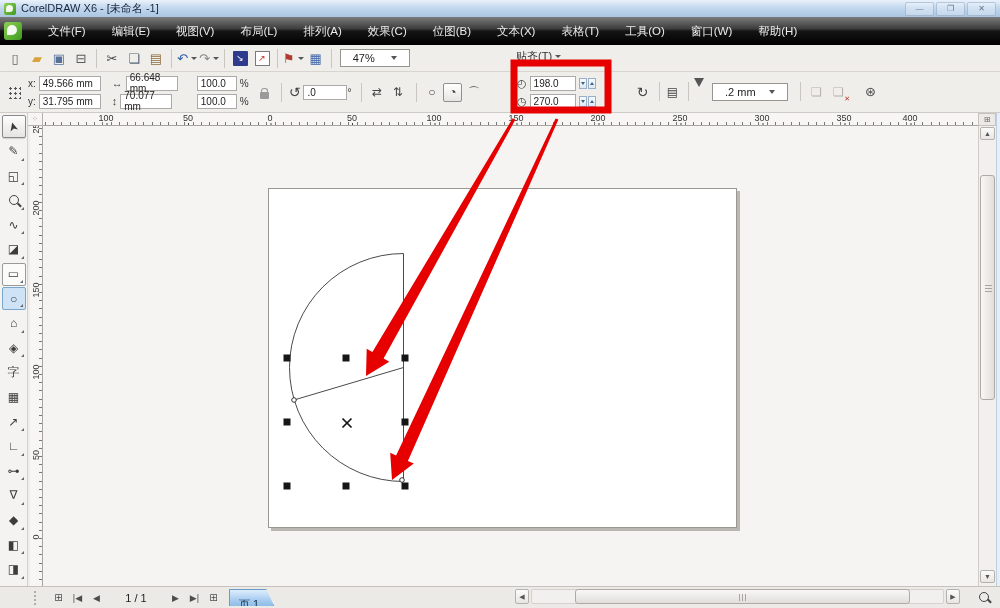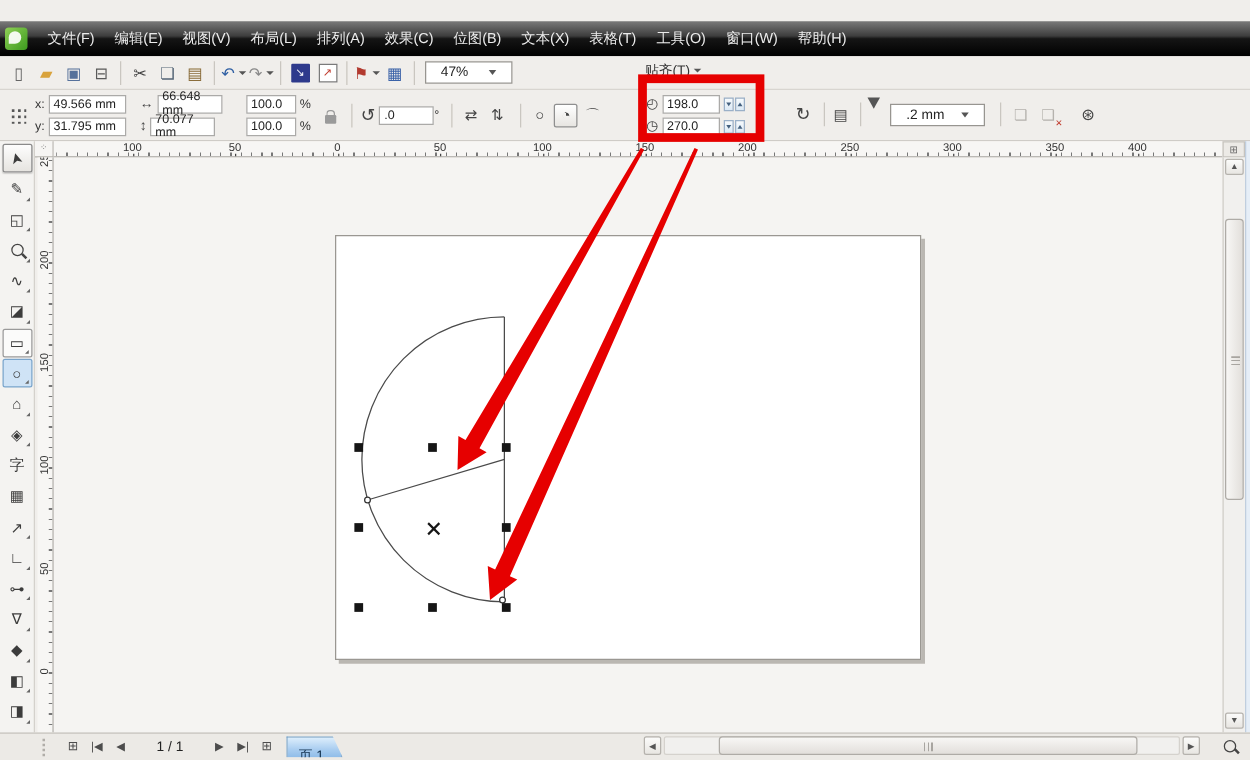--- a/index.html
+++ b/index.html
@@ -15,21 +15,21 @@
   .appicon::after{content:'';position:absolute;left:2px;top:2px;width:7px;height:7px;border-radius:50% 50% 50% 0;background:rgba(255,255,255,.92);}
   .winbtns{position:absolute;right:4px;top:2px;display:flex;gap:2px;}
   .winbtn{width:27px;height:12px;background:rgba(255,255,255,.28);border:1px solid rgba(96,126,160,.35);border-radius:2px;
     font-size:8px;line-height:11px;text-align:center;color:#5d7purple792;color:#5d7792;}
   
   .menubar{position:absolute;left:0;top:17px;width:1000px;height:28px;
     background:linear-gradient(#7a7a7a,#3d3d3d 42%,#151515 50%,#000);
     display:flex;align-items:center;}
   .logo{width:18px;height:18px;margin:0 8px 0 4px;border-radius:3px;background:linear-gradient(135deg,#8fd056,#3c9a1e);position:relative;flex:0 0 auto;}
   .logo::after{content:'';position:absolute;left:3px;top:3px;width:10px;height:10px;border-radius:50% 50% 50% 0;background:rgba(255,255,255,.92);}
-  .menu-item{padding:12px 8px;line-height:28px;color:#ececec;font-size:11.5px;white-space:nowrap;}
+  .menu-item{padding:12px 8px;line-height:28px;color:#ececec;font-size:11.5px;white-space:nowrap;margin-left:10px;}
   
   .toolbar{position:absolute;left:0;top:45px;width:1000px;height:27px;background:#f0eeeb;
     border-bottom:1px solid #d8d5d0;display:flex;align-items:center;padding-left:4px;box-sizing:border-box;}
   .tbtn{min-width:20px;height:20px;display:flex;align-items:center;justify-content:center;margin:0 1px;position:relative;}
   .tg{font-size:13px;line-height:1;color:#555;}
   .sep{width:1px;height:19px;background:#c9c6c0;margin:0 4px;flex:0 0 auto;}
   .caret{width:0;height:0;border-left:3.5px solid transparent;border-right:3.5px solid transparent;border-top:4px solid #555;}
   .caret.sm{margin-left:3px;border-left-width:3px;border-right-width:3px;border-top-width:3.5px;}
   .importbox{width:15px;height:15px;background:#2e3a8c;color:#fff;font-size:9px;display:flex;align-items:center;justify-content:center;border-radius:1px;}
   .exportbox{width:15px;height:15px;border:1px solid #7a7a7a;background:#fff;color:#c03a2c;font-size:9px;display:flex;align-items:center;justify-content:center;box-sizing:border-box;}
@@ -112,20 +112,29 @@
     background:repeating-linear-gradient(to right,#a8a5a0 0 1px,transparent 1px 3px);}
   .magbtn{position:absolute;right:8px;top:589px;width:17px;height:16px;display:flex;align-items:center;justify-content:center;}
   
   .overlay{position:absolute;left:0;top:0;z-index:40;pointer-events:none;}
 </style>
 </head>
 <body>
 
 <div class="app">
 
+  <div class="titlebar">
+    <span class="appicon"></span>
+    <span>CorelDRAW X6 - [未命名 -1]</span>
+    <span class="winbtns">
+      <span class="winbtn">—</span>
+      <span class="winbtn">❐</span>
+      <span class="winbtn">✕</span>
+    </span>
+  </div>
 
   <div class="menubar">
     <span class="logo"></span>
   <div class="menu-item">文件(F)</div>
       <div class="menu-item">编辑(E)</div>
       <div class="menu-item">视图(V)</div>
       <div class="menu-item">布局(L)</div>
       <div class="menu-item">排列(A)</div>
       <div class="menu-item">效果(C)</div>
       <div class="menu-item">位图(B)</div>

